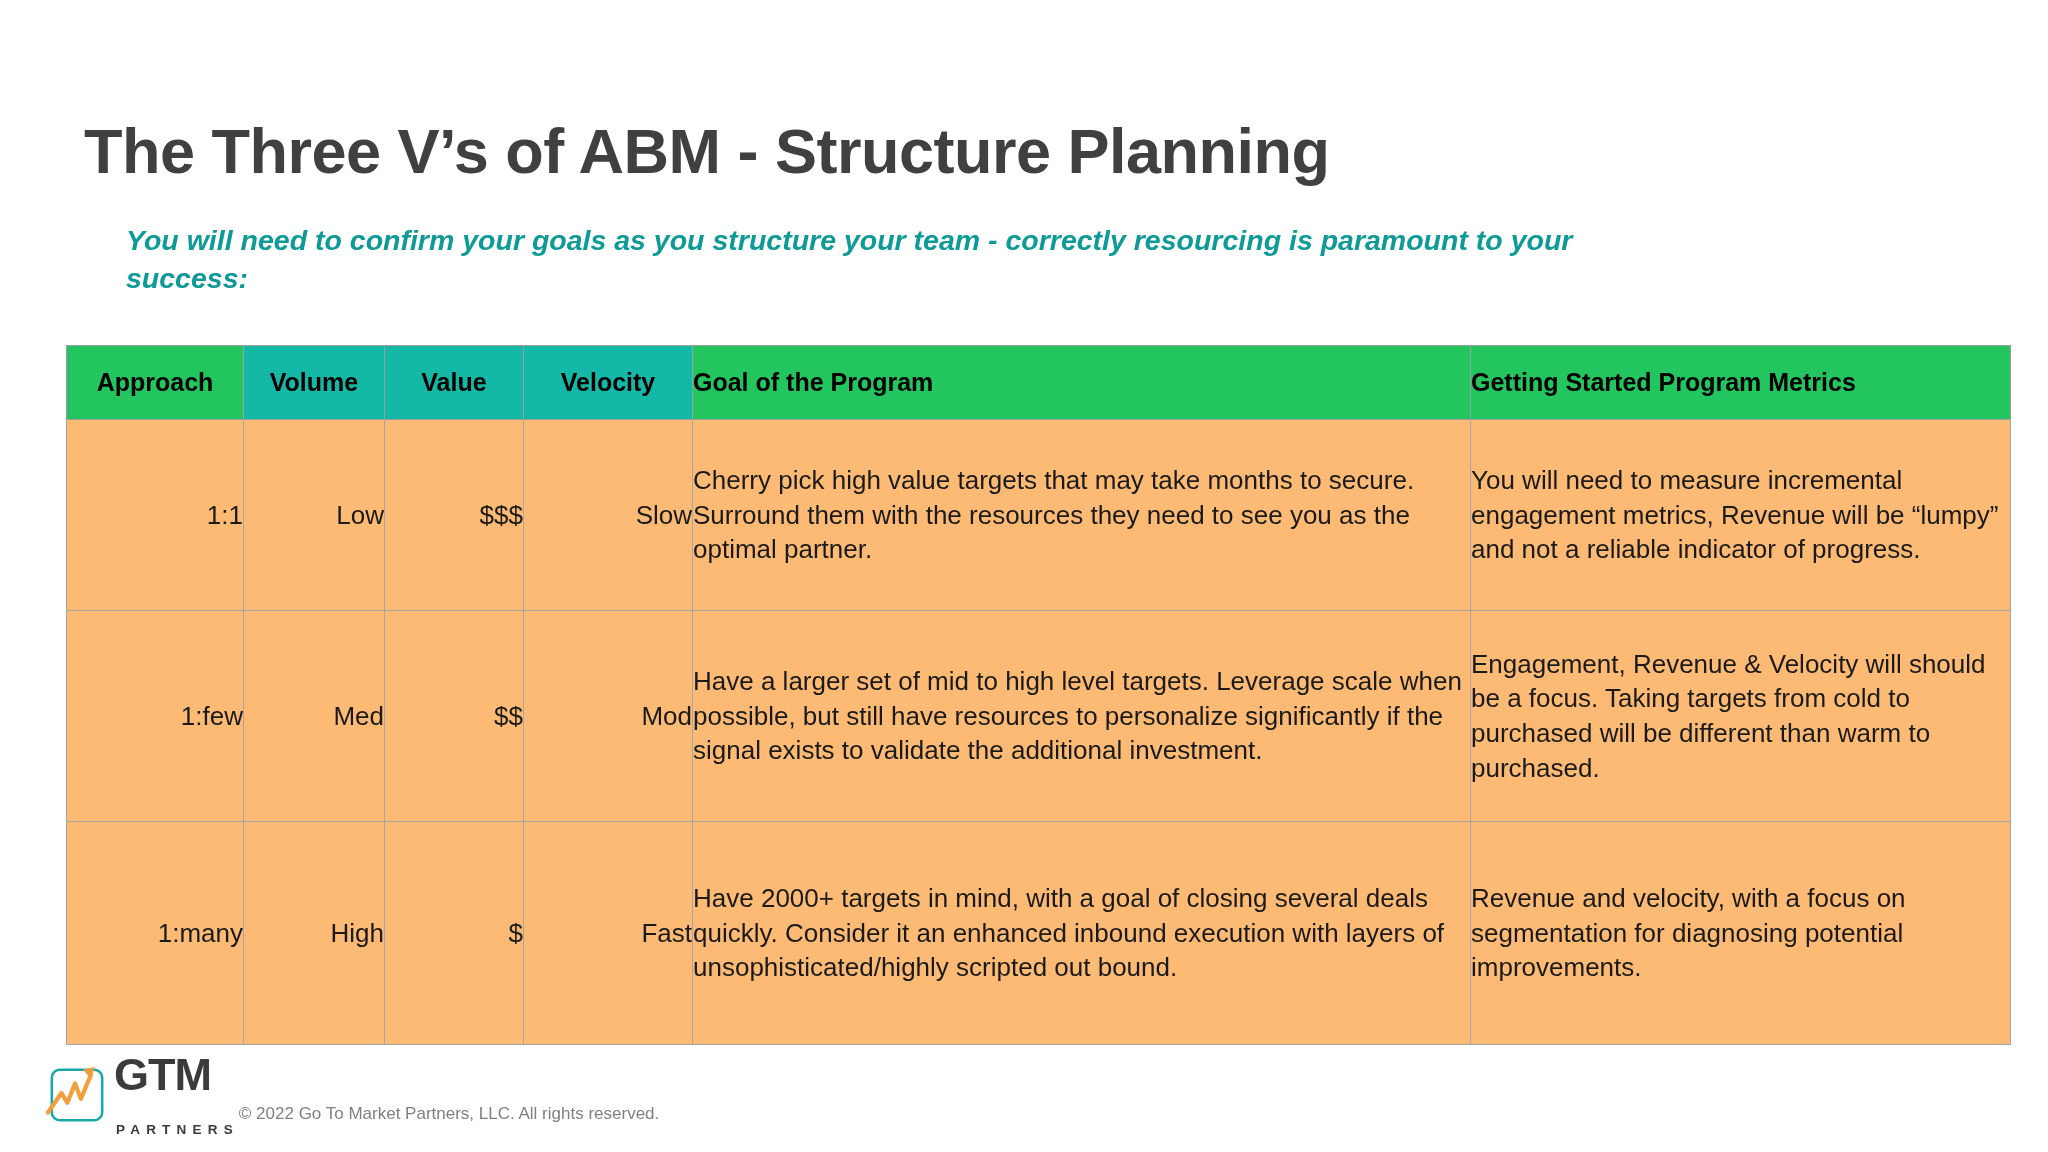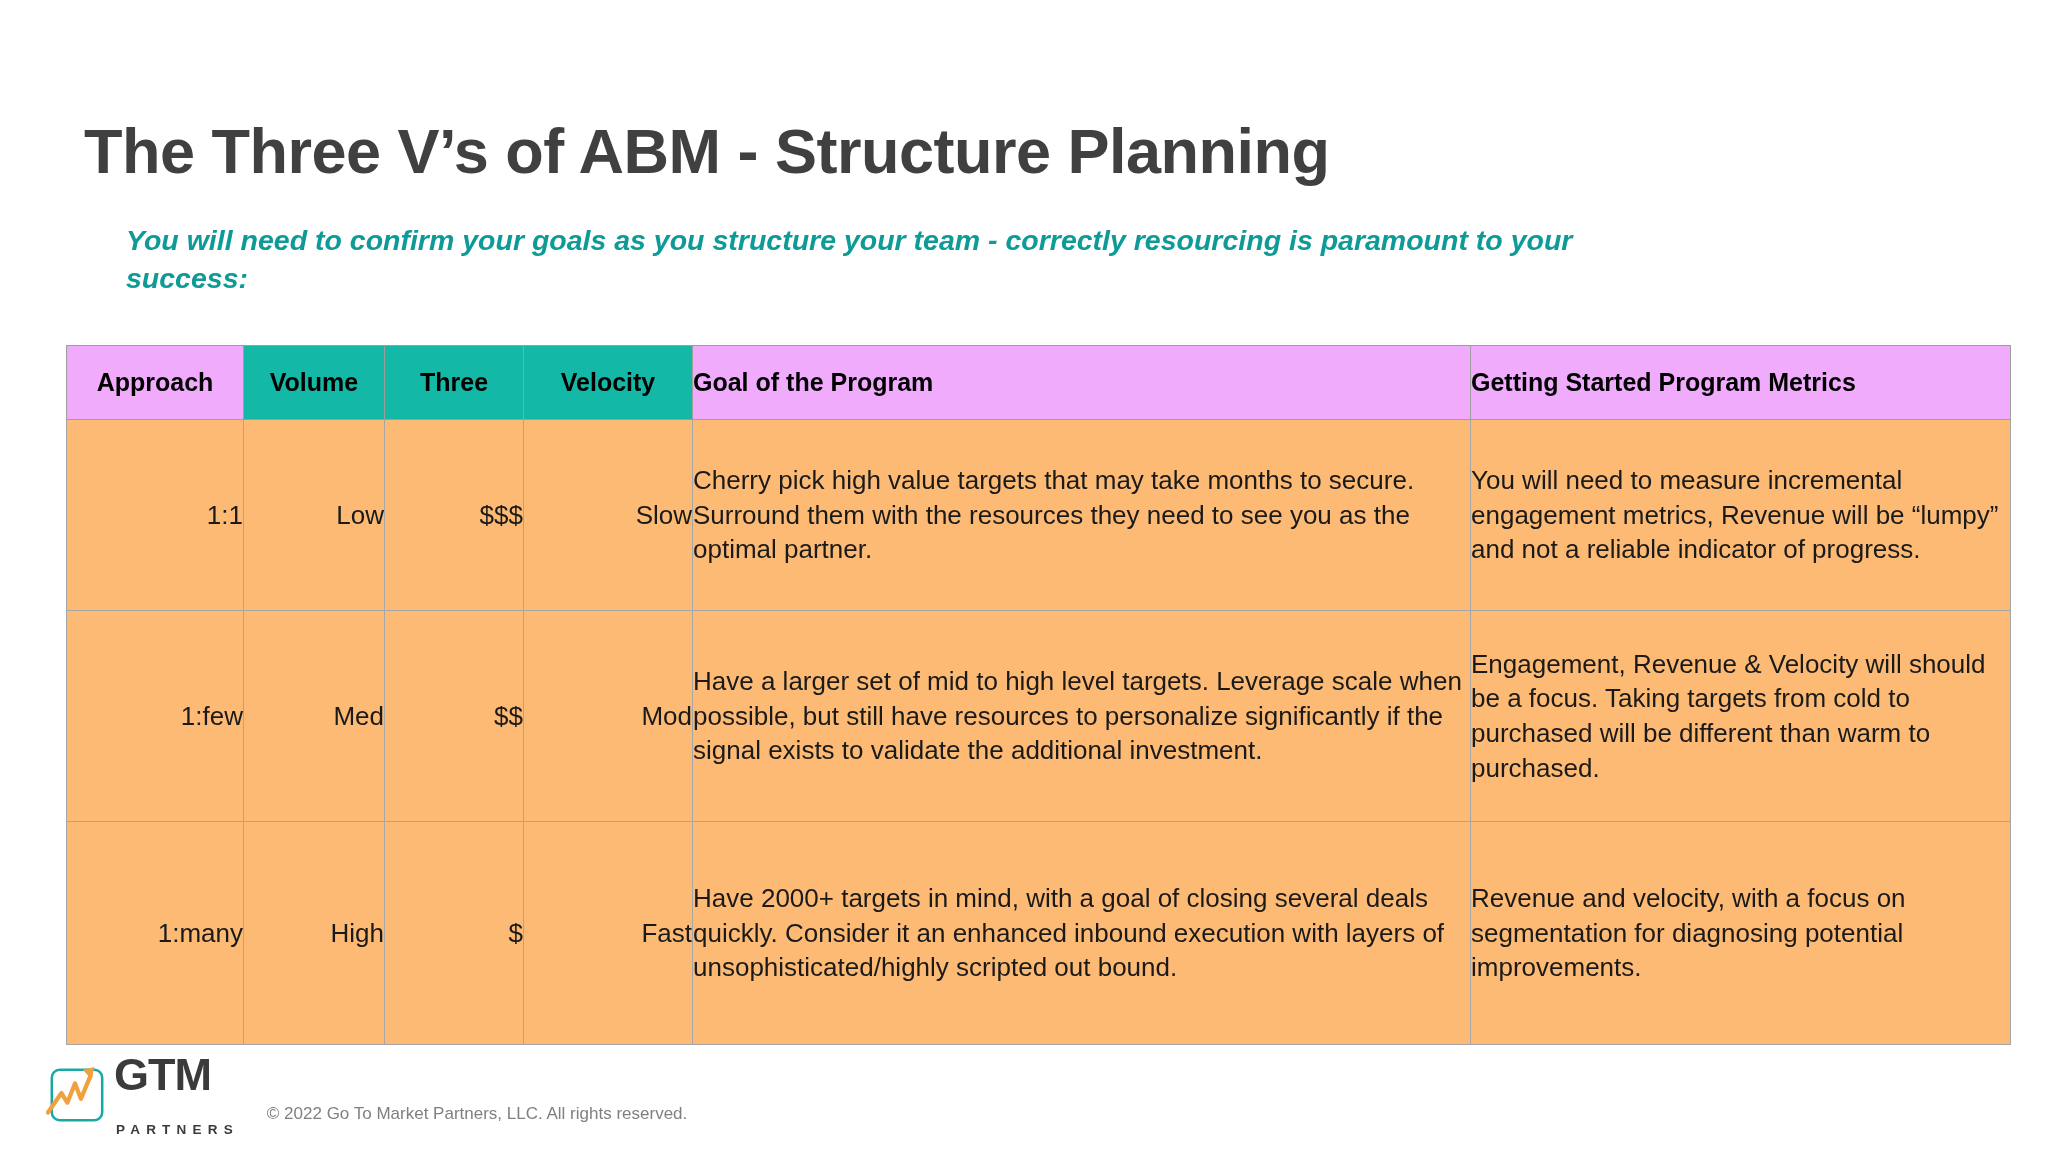--- a/index.html
+++ b/index.html
@@ -57,21 +57,21 @@
   }
 
   
   #abm-table thead th {
     height: 73px;
     font-size: 25px;
     font-weight: bold;
     color: #000000;
     border-color: #9e9e9e;
   }
-  th.h-teal { background: #f0abfc; }
+  th.h-teal { background: #22c55e; }
   th.h-orange { background: #14b8a6; }
   th.h-center { text-align: center; }
   th.h-left { text-align: left; padding-left: 14px; }
 
   
   #abm-table tbody td {
     font-size: 26px;
     color: #1a1a1a;
     background: #fdba74;
   }
@@ -118,21 +118,20 @@
   }
   #logo-partners {
     font-size: 13.5px;
     font-weight: bold;
     color: #3b3b3b;
     letter-spacing: 6.2px;
     margin-top: 3px;
     margin-left: 2px;
   }
   #copyright {
-    margin-left: 28px;
     font-size: 17px;
     color: #808080;
     align-self: flex-end;
     margin-bottom: 6px;
   }
 </style>
 </head>
 <body>
 
 <div id="page-title">The Three V’s of ABM - Structure Planning</div>
@@ -145,21 +144,21 @@
     <col style="width:141px">
     <col style="width:139px">
     <col style="width:169px">
     <col style="width:778px">
     <col style="width:540px">
   </colgroup>
   <thead>
     <tr>
       <th class="h-teal h-center">Approach</th>
       <th class="h-orange h-center">Volume</th>
-      <th class="h-orange h-center">Three</th>
+      <th class="h-orange h-center">Value</th>
       <th class="h-orange h-center">Velocity</th>
       <th class="h-teal h-left">Goal of the Program</th>
       <th class="h-teal h-left">Getting Started Program Metrics</th>
     </tr>
   </thead>
   <tbody>
     <tr class="row-1">
       <td class="c-center">1:1</td>
       <td class="c-center">Low</td>
       <td class="c-center">$$$</td>

